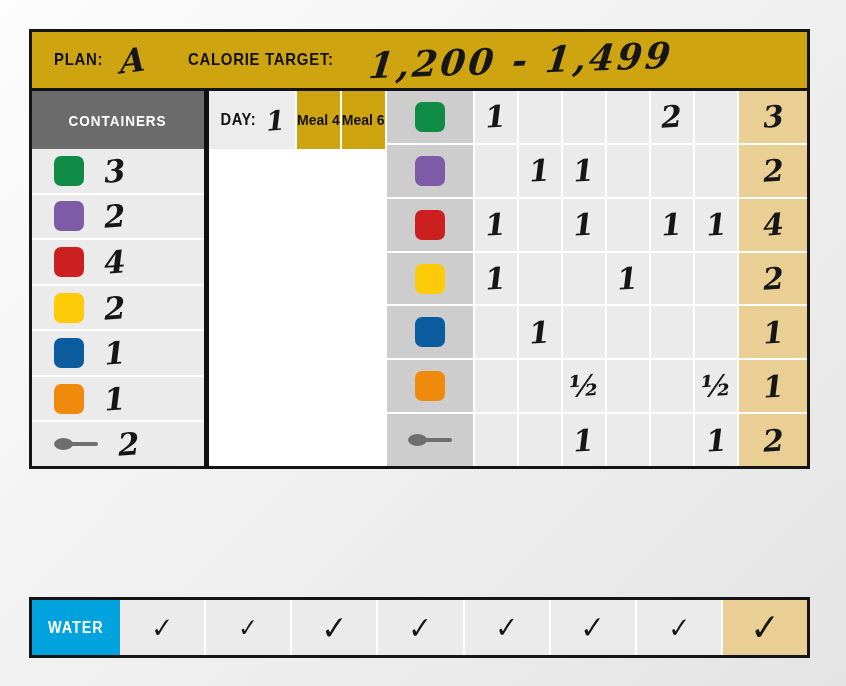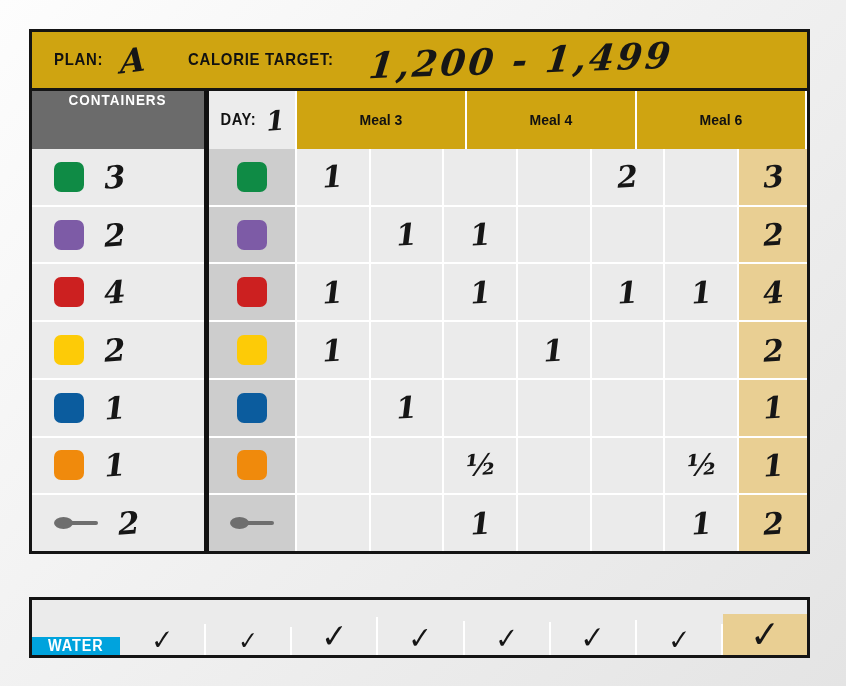--- a/index.html
+++ b/index.html
@@ -6,21 +6,21 @@
   body{
     width:846px;height:686px;
     background:linear-gradient(135deg,#fdfdfd 0%,#f4f4f4 35%,#e4e4e4 100%);
     font-family:"Liberation Sans",sans-serif;
     overflow:hidden;
   }
   .page{position:relative;width:846px;height:686px;}
 
   
   .tracker{
-    position:absolute;left:29px;top:29px;width:781px;height:525px;
+    position:absolute;left:29px;top:29px;width:781px;height:440px;
     background:#111;
     border:3px solid #141414;
     box-sizing:border-box;
   }
 
   
   .banner{
     position:absolute;left:0;top:0;width:100%;height:59px;
     background:#cfa411;
     display:flex;align-items:center;
@@ -42,38 +42,38 @@
   .cal-label{margin-left:42px;}
   .cal-value{font-size:36px;margin-left:16px;letter-spacing:3px;transform:rotate(-2deg) skewX(-8deg);}
 
   
   .body-wrap{position:absolute;left:0;top:59px;right:0;bottom:0;display:flex;background:#111;}
 
   
   .containers-panel{width:172px;flex:none;display:flex;flex-direction:column;border-right:5px solid #111;}
   .containers-head{
     height:58px;background:#6b6b6b;color:#fff;
-    display:flex;justify-content:center;
+    display:flex;align-items:center;justify-content:center;
     font-weight:bold;font-size:15px;letter-spacing:1.1px;
   }
   .containers-head span{transform:scaleX(.9);display:inline-block;}
   .cont-rows{flex:1;display:flex;flex-direction:column;background:#ebebeb;}
   .cont-row{
     flex:1;display:flex;align-items:center;gap:20px;padding-left:22px;
     border-bottom:2px solid #fff;box-sizing:border-box;background:#ebebeb;
   }
   .cont-row:last-child{border-bottom:none;}
   .swatch{width:30px;height:30px;border-radius:7px;flex:none;}
   .spoon{position:relative;width:44px;height:14px;flex:none;}
   .spoon .bowl{position:absolute;left:0;top:1px;width:19px;height:12px;border-radius:50%;background:#6e6e6e;}
   .spoon .stem{position:absolute;left:16px;top:5px;width:28px;height:4px;border-radius:2px;background:#6e6e6e;}
   .cont-qty{font-size:31px;}
 
   
-  .grid-panel{flex:1;display:flex;flex-direction:column;background:#fff;}
+  .grid-panel{flex:1;display:flex;background:#fff;}
   .grid-head{display:flex;height:58px;}
   .gh{
     flex:1;background:#cfa411;color:#111;
     display:flex;align-items:center;justify-content:center;
     font-size:14px;font-weight:bold;
     border-right:2px solid #fff;box-sizing:border-box;
   }
   .gh.day{
     background:#ececec;flex:0 0 88px;gap:6px;
     font-size:16px;letter-spacing:.6px;
@@ -95,21 +95,20 @@
   .gc.daycell{flex:0 0 88px;background:#cdcdcd;}
   .gc.totalcell{flex:0 0 68px;background:#e9cf93;border-right:none;}
   .gc .mark{font-size:30px;}
   .gc .half{font-size:29px;letter-spacing:-1px;}
 
   
   .water-bar{
     position:absolute;left:29px;top:597px;width:781px;height:61px;
     background:#ebebeb;border:3px solid #141414;box-sizing:border-box;
     display:flex;
-    align-items:flex-end;
   }
   .water-label{
     flex:0 0 88px;background:#00a3dd;color:#fff;
     display:flex;align-items:center;justify-content:center;
     font-weight:bold;font-size:16px;letter-spacing:1px;
   }
   .water-label span{transform:scaleX(.9);display:inline-block;}
   .wcell{
     flex:1;background:#ebebeb;border-right:2px solid #fff;box-sizing:border-box;
     display:flex;align-items:center;justify-content:center;
@@ -179,21 +178,20 @@
         </div>
       </div>
 
       <div class="grid-panel">
 
         <div class="grid-head">
           <div class="gh day">
             <span class="day-label">DAY:</span>
             <span class="hand day-num">1</span>
           </div>
-          <div class="gh">Meal 3</div>
           <div class="gh">Meal 4</div>
           <div class="gh">Meal 6</div>
         </div>
 
         <div class="grid-rows">
 
           <div class="grow">
             <div class="gc daycell">
               <span class="swatch" style="background:#0f8b45"></span>
             </div>

